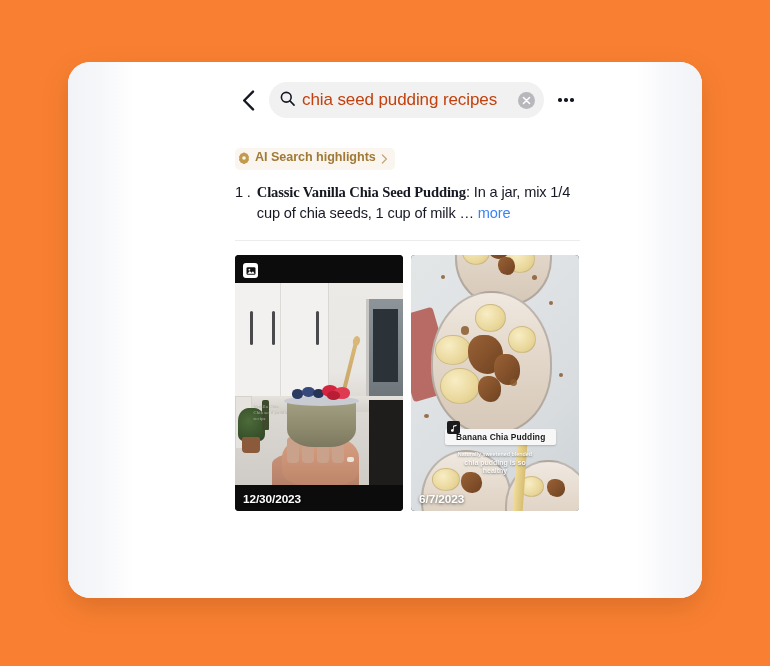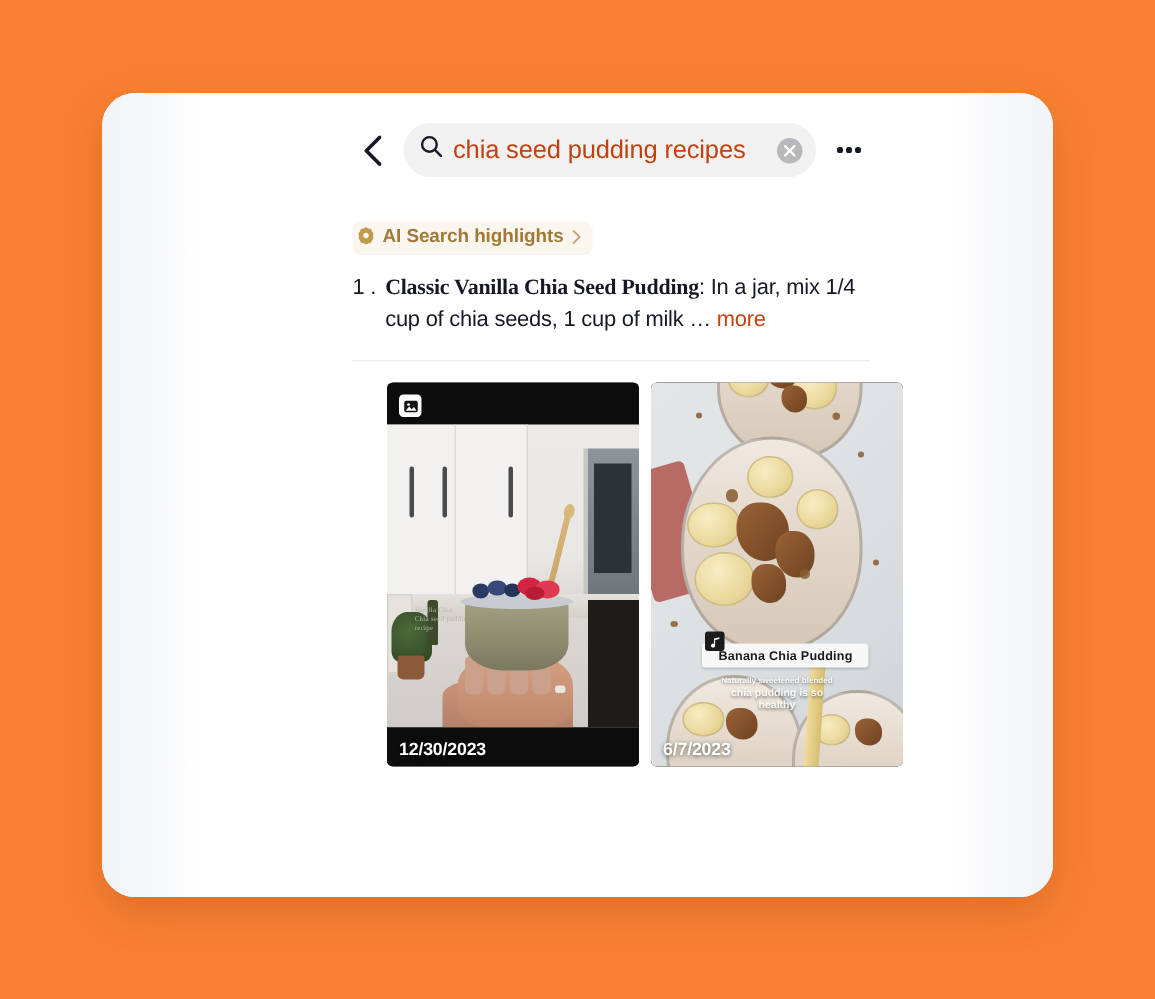--- a/index.html
+++ b/index.html
@@ -194,21 +194,21 @@
     display: flex;
     margin-top: 12px;
     font-size: 14.6px;
     line-height: 21px;
     color: #161823;
     letter-spacing: -0.15px;
   }
   .ai-item-num { flex: 0 0 auto; padding-right: 6px; }
   .ai-item-body { flex: 1 1 auto; }
   .ai-item-title { font-weight: bold; font-family: Liberation Serif, serif; }
-  .ai-more { color: #c2410c; cursor: pointer; }
+  .ai-more { color: #3b82f6; cursor: pointer; }
 
   .divider {
     margin-top: 16px;
     height: 1px;
     background: #ececed;
   }
 
   
   .grid {
     display: flex;
@@ -217,21 +217,20 @@
   }
   .card { width: 168px; cursor: pointer; }
 
   .thumb {
     position: relative;
     width: 168px;
     height: 256px;
     border-radius: 4px;
     overflow: hidden;
     background: #111;
-    margin-left: 23px;
   }
 
   .thumb-date {
     position: absolute;
     left: 8px;
     bottom: 5px;
     font-size: 11.8px;
     font-weight: bold;
     color: #ffffff;
     text-shadow: 0 1px 3px rgba(0,0,0,.6);

